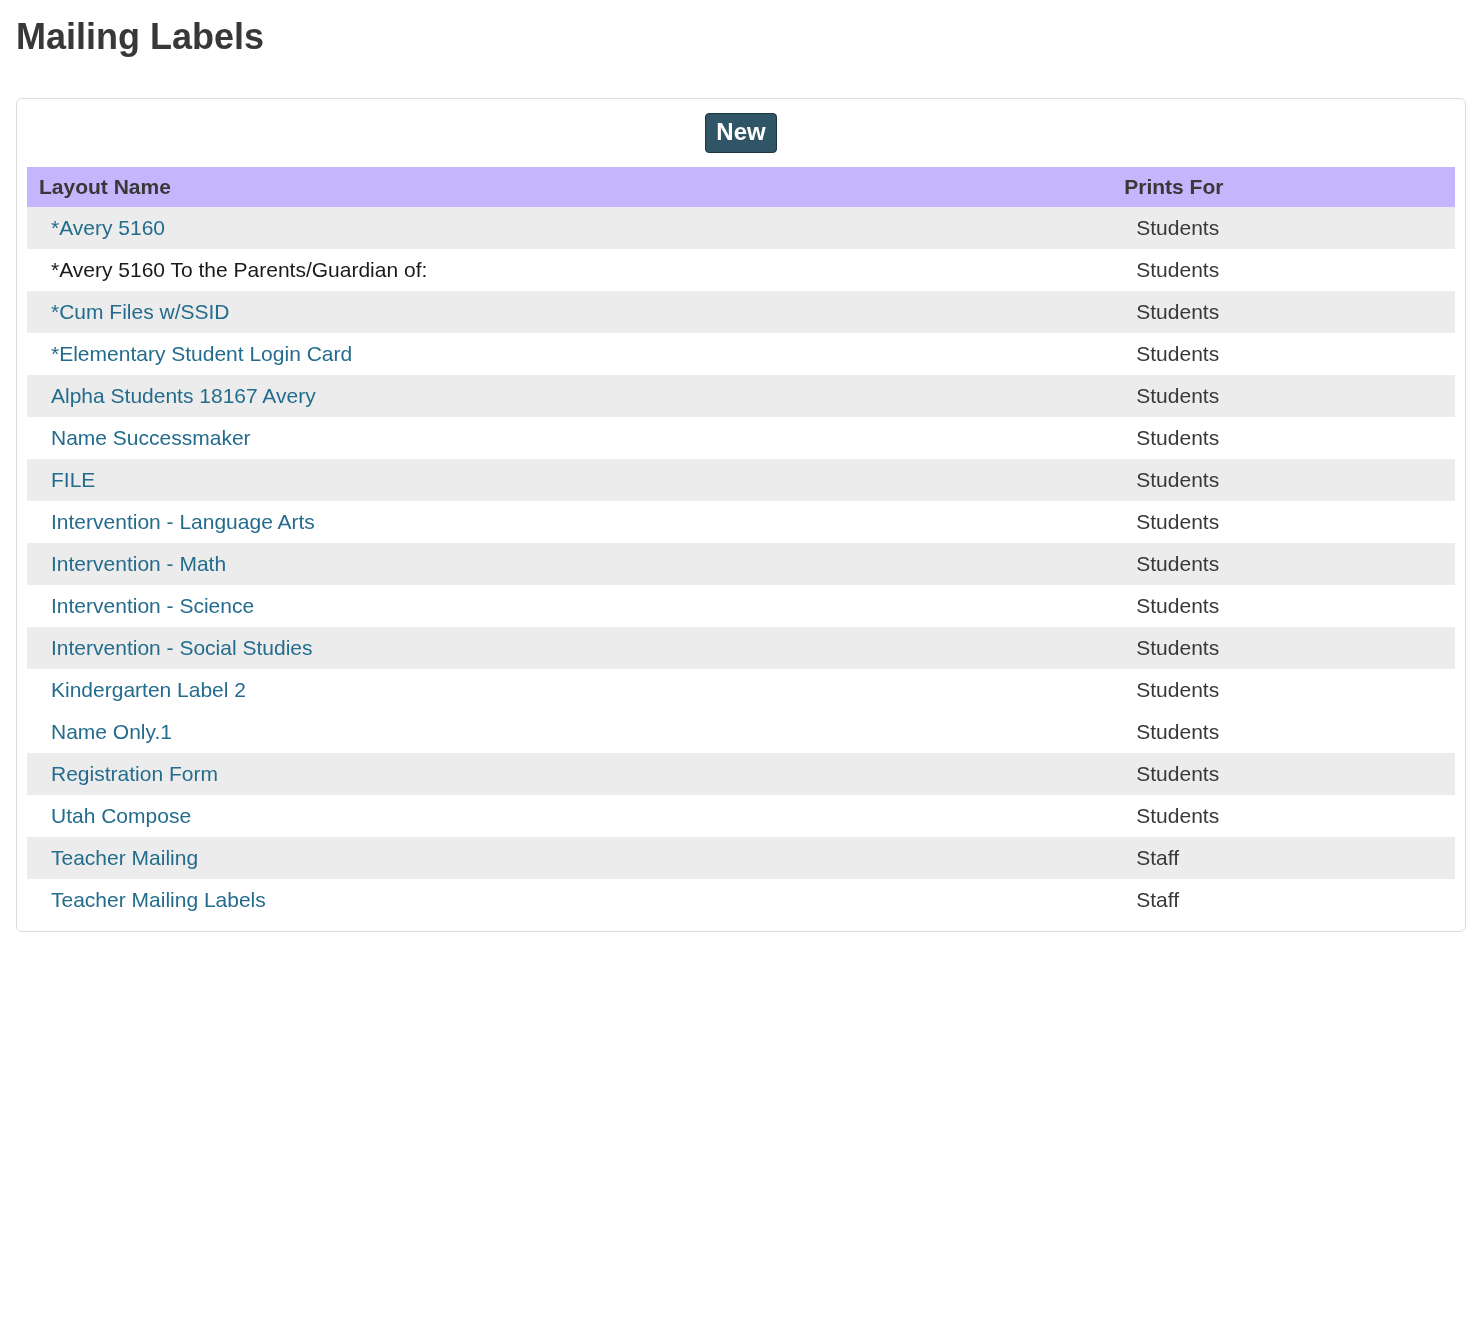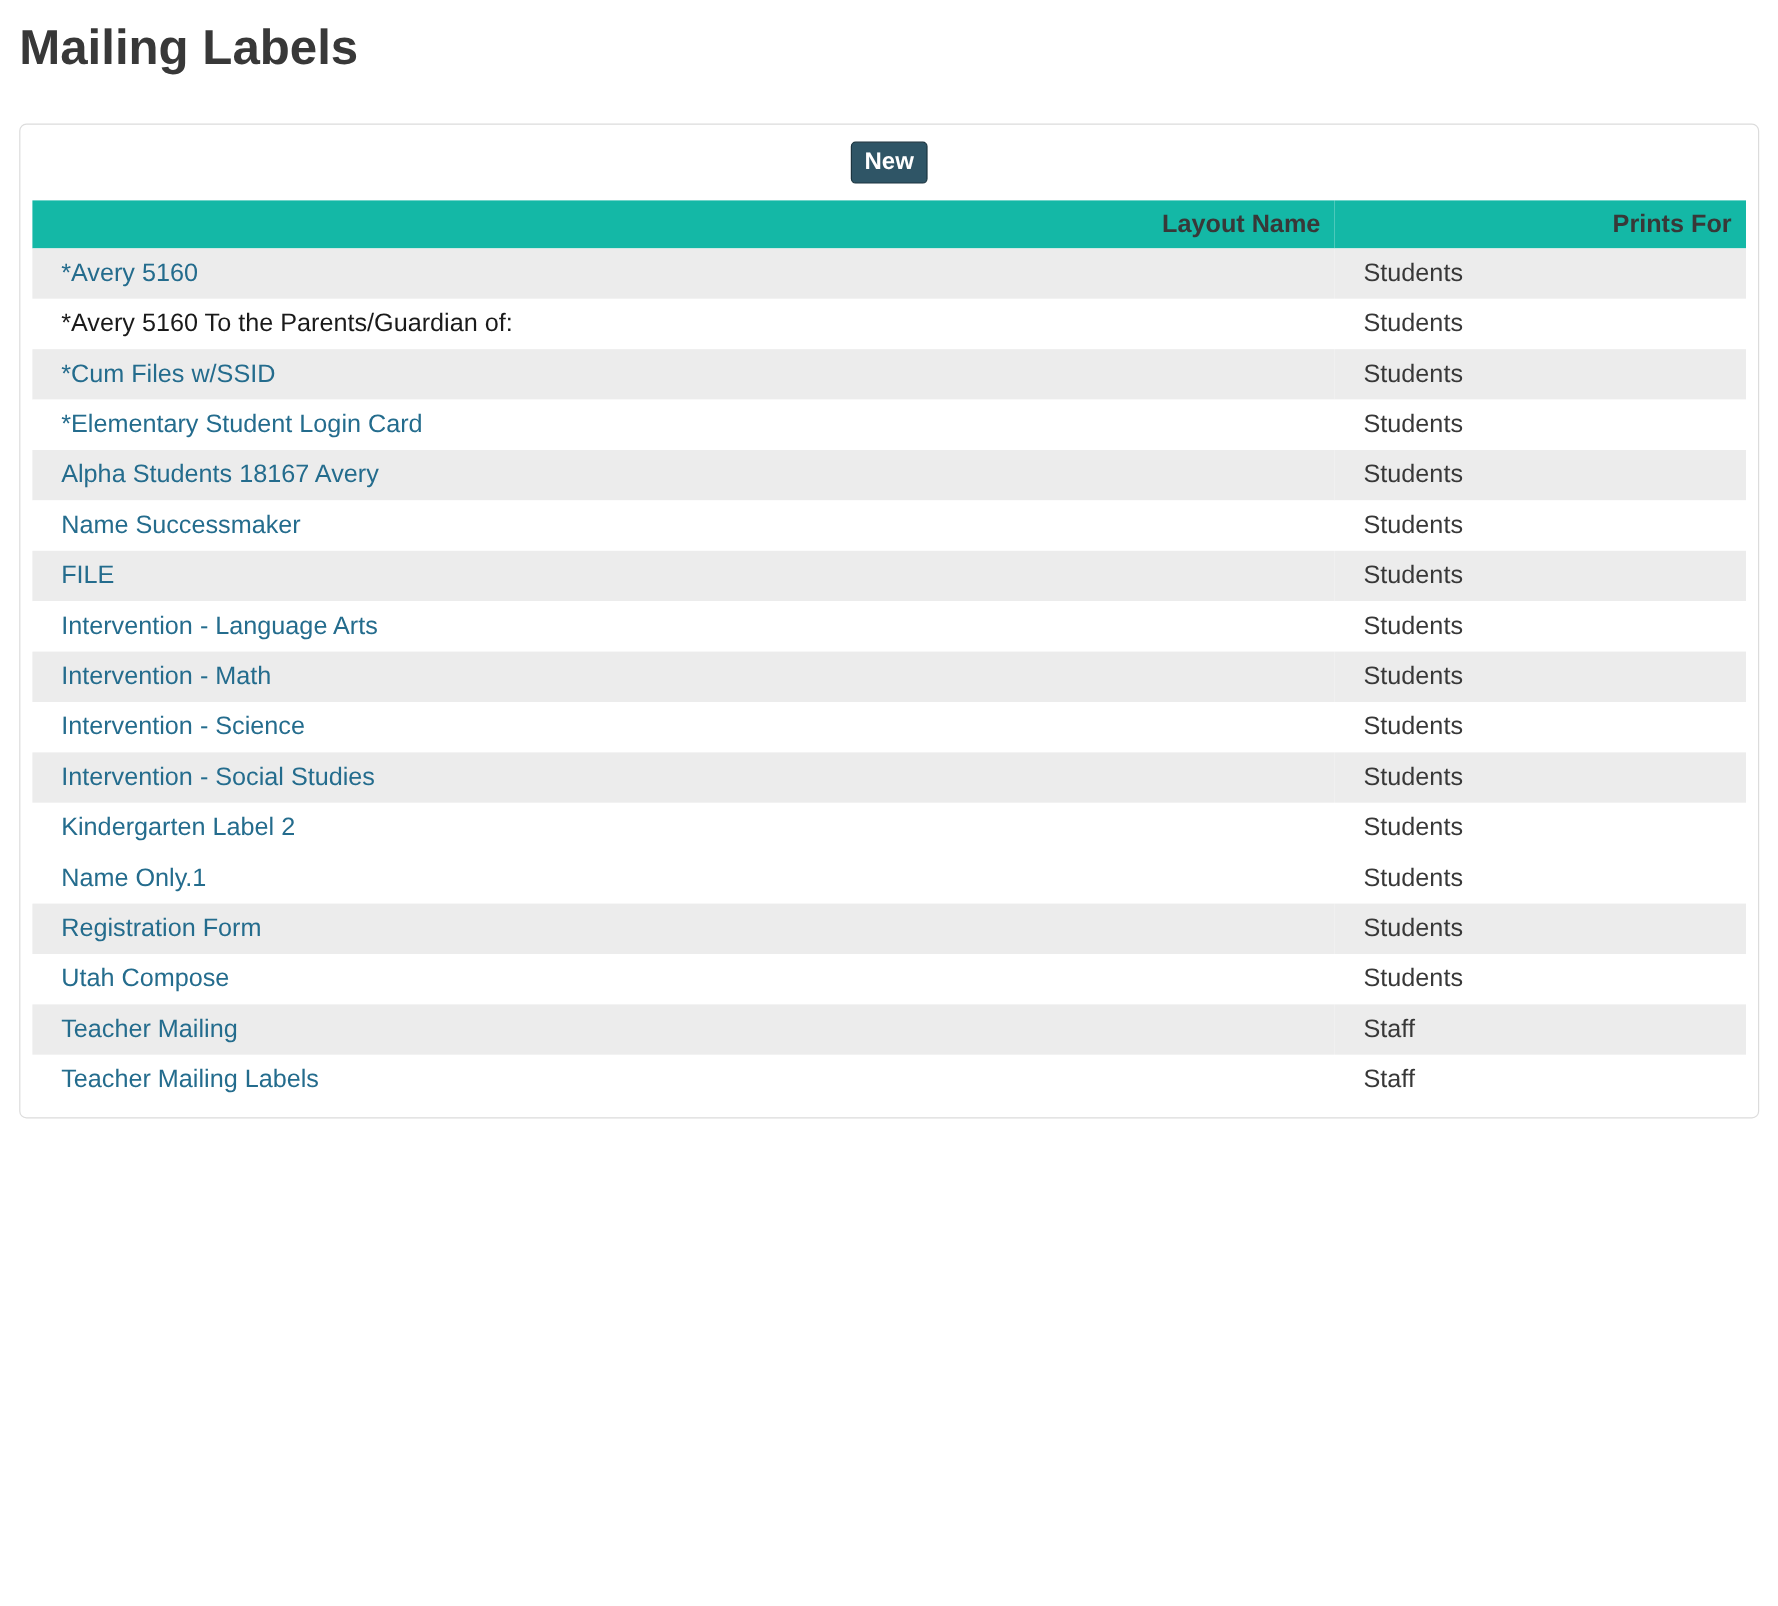--- a/index.html
+++ b/index.html
@@ -6,57 +6,57 @@
       box-sizing: border-box;
       margin: 0;
       padding: 0;
     }
     body {
       font-family: -apple-system, BlinkMacSystemFont, "Segoe UI", Helvetica, Arial, sans-serif;
       background: #ffffff;
       padding: 16px;
     }
     .page-title {
-      font-size: 41px;
+      font-size: 36px;
       font-weight: 700;
       color: #383838;
       margin-bottom: 40px;
     }
     .panel {
       border: 1px solid #dcdcdc;
       border-radius: 6px;
       padding: 14px 10px 10px 10px;
     }
     .button-bar {
       text-align: center;
       margin-bottom: 14px;
     }
     .new-button {
       display: inline-block;
       background: #2f5566;
       color: #ffffff;
-      font-size: 20px;
+      font-size: 24px;
       font-weight: 600;
       padding: 4px 10px 5px 10px;
       border: 1px solid #1c3540;
       border-radius: 4px;
       cursor: pointer;
       line-height: 1.2;
     }
     table {
       width: 100%;
       border-collapse: collapse;
       table-layout: fixed;
     }
     thead th {
-      background: #14b8a6;
+      background: #c4b5fd;
       color: #383838;
       font-size: 21px;
       font-weight: 700;
-      text-align: right;
+      text-align: left;
       padding: 8px 12px;
     }
     tbody td {
       font-size: 21px;
       padding: 9px 24px;
       color: #383838;
     }
     tbody tr.odd {
       background: #ececec;
     }

